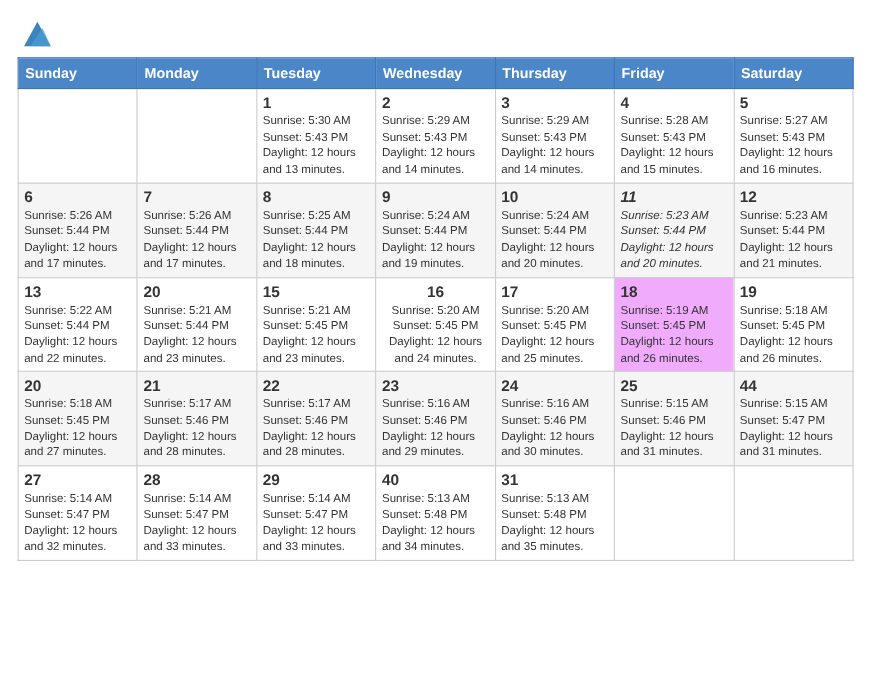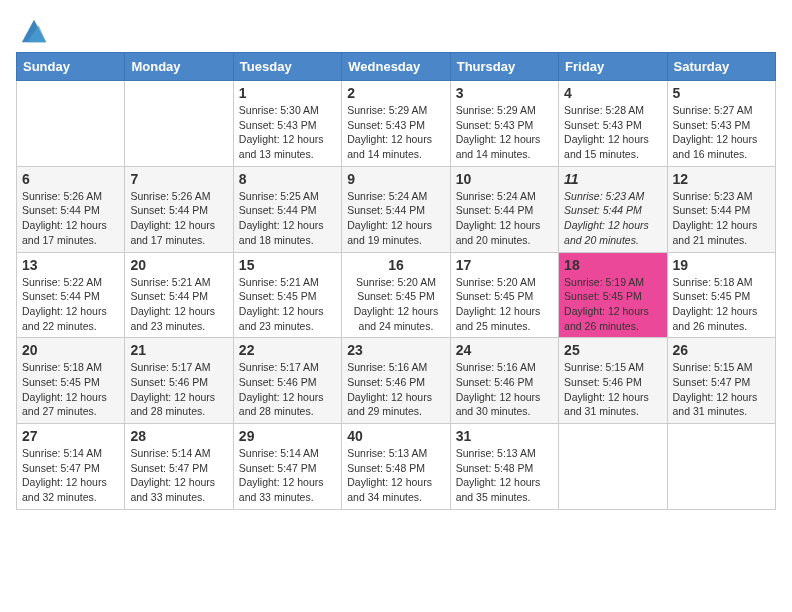--- a/index.html
+++ b/index.html
@@ -254,21 +254,21 @@
 Daylight: 12 hours
 and 24 minutes.</div>
           </td>
           <td style="background: rgb(255, 255, 255);">
             <span class="day-number">17</span>
             <div class="day-info" style="white-space: pre-line;">Sunrise: 5:20 AM
 Sunset: 5:45 PM
 Daylight: 12 hours
 and 25 minutes.</div>
           </td>
-          <td style="background: #ec4899;">
+          <td style="background: #f0abfc;">
             <span class="day-number">18</span>
             <div class="day-info" style="white-space: pre-line;">Sunrise: 5:19 AM
 Sunset: 5:45 PM
 Daylight: 12 hours
 and 26 minutes.</div>
           </td>
           <td style="background: rgb(255, 255, 255);">
             <span class="day-number">19</span>
             <div class="day-info" style="white-space: pre-line;">Sunrise: 5:18 AM
 Sunset: 5:45 PM
@@ -313,21 +313,21 @@
 and 30 minutes.</div>
           </td>
           <td style="background: rgb(245, 245, 245);">
             <span class="day-number">25</span>
             <div class="day-info" style="white-space: pre-line;">Sunrise: 5:15 AM
 Sunset: 5:46 PM
 Daylight: 12 hours
 and 31 minutes.</div>
           </td>
           <td style="background: rgb(245, 245, 245);">
-            <span class="day-number">26</span>
+            <span class="day-number">44</span>
             <div class="day-info" style="white-space: pre-line;">Sunrise: 5:15 AM
 Sunset: 5:47 PM
 Daylight: 12 hours
 and 31 minutes.</div>
           </td>
         </tr>
         <tr>
           <td style="background: rgb(255, 255, 255);">
             <span class="day-number">27</span>
             <div class="day-info" style="white-space: pre-line;">Sunrise: 5:14 AM

